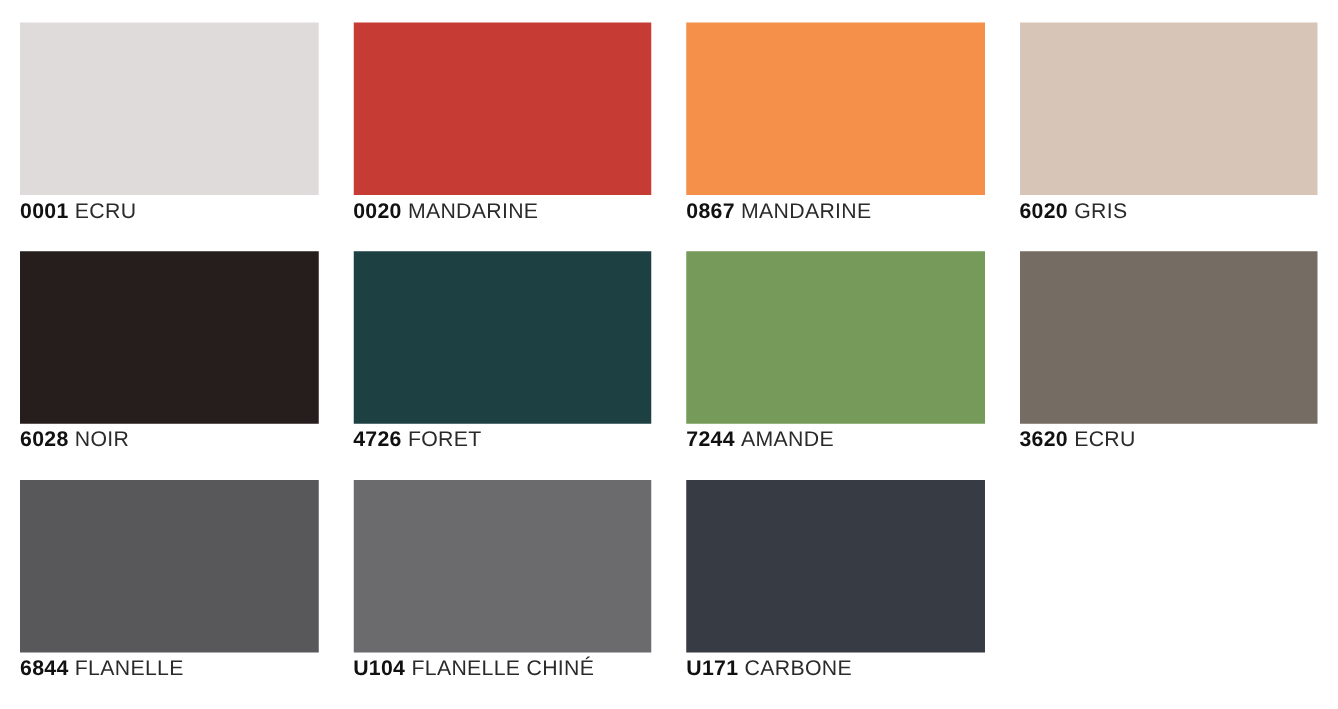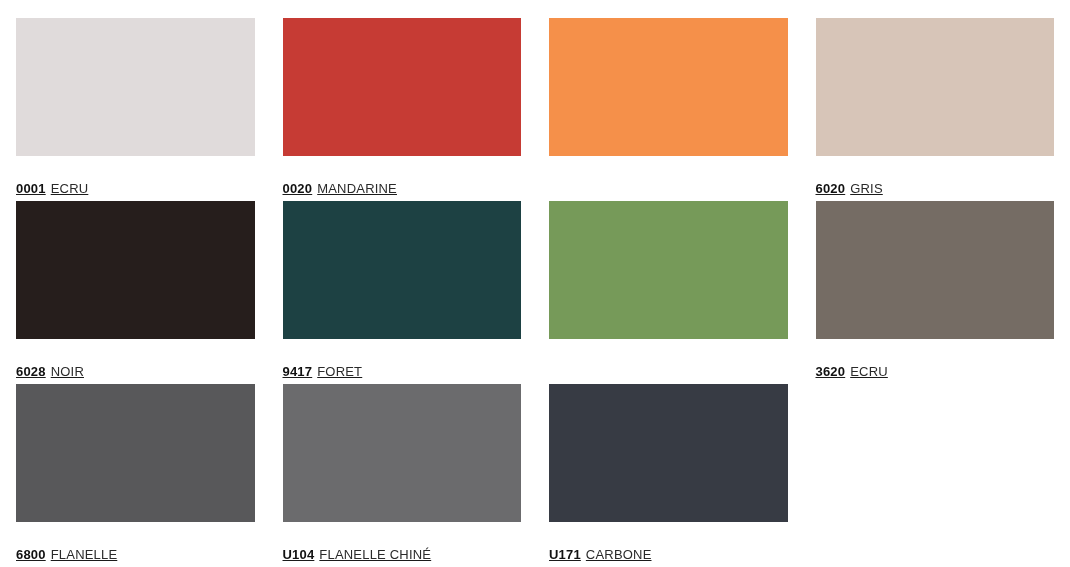--- a/index.html
+++ b/index.html
@@ -35,27 +35,26 @@
   }
 
   .swatch-chip {
     width: 100%;
     height: 138px;
     flex: 0 0 138px;
     background: #cccccc;
   }
 
   .swatch-label {
-    margin-top: 26px;
-    font-size: 13px;
+    margin-top: 4px;
+    font-size: 17px;
     line-height: 1;
     letter-spacing: 0.015em;
     color: #1b1b1b;
     white-space: nowrap;
-    text-decoration: underline;
   }
 
   .swatch-code {
     font-weight: bold;
     color: #111111;
   }
 
   .swatch-name {
     font-weight: normal;
     color: #2a2a2a;
@@ -69,43 +68,45 @@
     <div class="swatch-cell">
       <div class="swatch-chip" style="background: rgb(224, 219, 219);"></div>
       <div class="swatch-label"><span class="swatch-code">0001</span><span class="swatch-name">ECRU</span></div>
     </div>
     <div class="swatch-cell">
       <div class="swatch-chip" style="background: rgb(198, 59, 52);"></div>
       <div class="swatch-label"><span class="swatch-code">0020</span><span class="swatch-name">MANDARINE</span></div>
     </div>
     <div class="swatch-cell">
       <div class="swatch-chip" style="background: rgb(245, 144, 74);"></div>
+      <div class="swatch-label"><span class="swatch-code">0867</span><span class="swatch-name">MANDARINE</span></div>
     </div>
     <div class="swatch-cell">
       <div class="swatch-chip" style="background: rgb(215, 197, 184);"></div>
       <div class="swatch-label"><span class="swatch-code">6020</span><span class="swatch-name">GRIS</span></div>
     </div>
     <div class="swatch-cell">
       <div class="swatch-chip" style="background: rgb(38, 30, 28);"></div>
       <div class="swatch-label"><span class="swatch-code">6028</span><span class="swatch-name">NOIR</span></div>
     </div>
     <div class="swatch-cell">
       <div class="swatch-chip" style="background: rgb(29, 65, 67);"></div>
-      <div class="swatch-label"><span class="swatch-code">9417</span><span class="swatch-name">FORET</span></div>
+      <div class="swatch-label"><span class="swatch-code">4726</span><span class="swatch-name">FORET</span></div>
     </div>
     <div class="swatch-cell">
       <div class="swatch-chip" style="background: rgb(118, 154, 89);"></div>
+      <div class="swatch-label"><span class="swatch-code">7244</span><span class="swatch-name">AMANDE</span></div>
     </div>
     <div class="swatch-cell">
       <div class="swatch-chip" style="background: rgb(117, 108, 100);"></div>
       <div class="swatch-label"><span class="swatch-code">3620</span><span class="swatch-name">ECRU</span></div>
     </div>
     <div class="swatch-cell">
       <div class="swatch-chip" style="background: rgb(88, 88, 90);"></div>
-      <div class="swatch-label"><span class="swatch-code">6800</span><span class="swatch-name">FLANELLE</span></div>
+      <div class="swatch-label"><span class="swatch-code">6844</span><span class="swatch-name">FLANELLE</span></div>
     </div>
     <div class="swatch-cell">
       <div class="swatch-chip" style="background: rgb(107, 107, 109);"></div>
       <div class="swatch-label"><span class="swatch-code">U104</span><span class="swatch-name">FLANELLE CHINÉ</span></div>
     </div>
     <div class="swatch-cell">
       <div class="swatch-chip" style="background: rgb(55, 59, 68);"></div>
       <div class="swatch-label"><span class="swatch-code">U171</span><span class="swatch-name">CARBONE</span></div>
     </div>
   </div>

